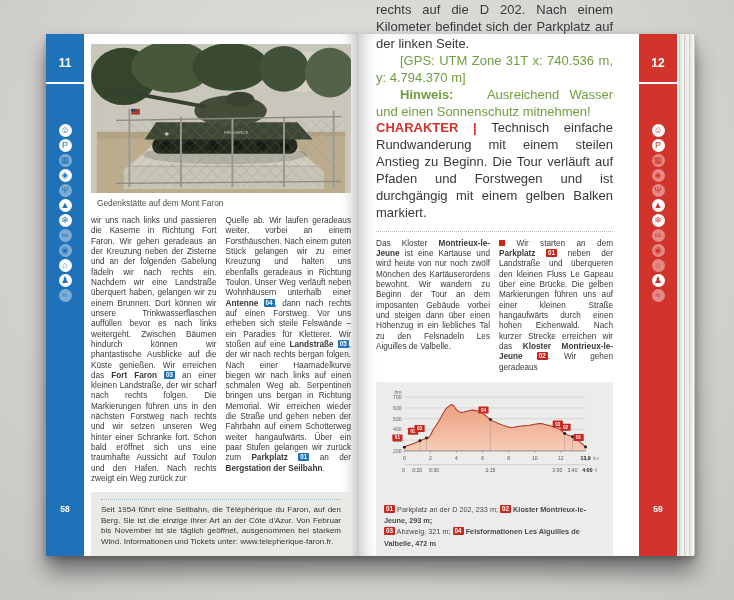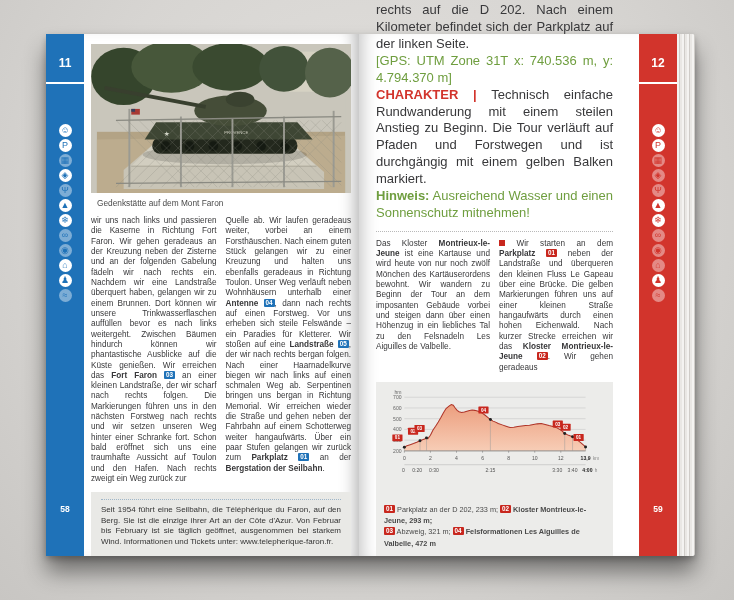--- a/index.html
+++ b/index.html
@@ -54,21 +54,21 @@
   .rcontent{padding:20px 26px 0 17px;width:280px;display:flex;flex-direction:column;justify-content:flex-end;}
   .rtitle{color:var(--red);font-size:14.5px;font-weight:bold;letter-spacing:.2px;}
   .rsub{color:var(--red);font-size:9.5px;margin-top:9px;}
   .stats{display:flex;align-items:center;gap:7px;margin-top:10px;}
   .stat{display:flex;align-items:center;gap:3px;}
   .stat-ic{width:13px;height:13px;border-radius:50%;background:var(--red);color:#fff;font-size:8.5px;line-height:13px;text-align:center;}
   .stat-val{font-size:8.4px;font-weight:bold;color:#3a3a3a;margin-top:20px;}
   .dotline{border-top:1.5px dotted #b9b9b9;margin:9px 0 7px 0;}
   .startblock p{font-size:13px;line-height:1.3;text-align:justify;color:var(--ink);}
   .seg-label{color:var(--red);font-weight:bold;}
-  .seg-green{color:var(--green);}
+  .seg-green{color:var(--green);margin-left:24px;}
   .chart-panel{margin-top:9px;background:#ececea;padding:6px 8px 7px 8px;}
   .chart-panel svg{display:block;width:100%;}
   .legend{margin-top:3px;font-size:7.3px;line-height:1.55;color:#4a4a4a;}
 </style>
 </head>
 <body>
 
 <div class="scene">
   <div class="book">
 
@@ -133,21 +133,21 @@
             <path d="M90,80 l-70,70 M102,80 l-70,70 M114,80 l-70,70 M126,80 l-70,70 M138,80 l-70,70 M150,80 l-70,70 M162,80 l-70,70 M174,80 l-70,70 M186,80 l-70,70 M198,80 l-70,70 M210,80 l-70,70 M222,80 l-70,70 M234,80 l-70,70 M246,80 l-70,70 M256,82 l-68,68"></path>
           </g>
         </svg>
         <div class="caption">Gedenkstätte auf dem Mont Faron</div>
         <div class="cols">
           <div class="col">wir uns nach links und passieren die Kaserne in Richtung Fort Faron. Wir gehen geradeaus an der Kreuzung neben der Zisterne und an der folgenden Gabelung fädeln wir nach rechts ein. Nachdem wir eine Landstraße überquert haben, gelangen wir zu einem Brunnen. Dort können wir unsere Trinkwasserflaschen auffüllen bevor es nach links weitergeht. Zwischen Bäumen hindurch können wir phantastische Ausblicke auf die Küste genießen. Wir erreichen das <span class="b">Fort Faron</span> <span class="wbadge blue">03</span> an einer kleinen Landstraße, der wir scharf nach rechts folgen. Die Markierungen führen uns in den nächsten Forstweg nach rechts und wir setzen unseren Weg hinter einer Schranke fort. Schon bald eröffnet sich uns eine traumhafte Aussicht auf Toulon und den Hafen. Nach rechts zweigt ein Weg zurück zur</div>
           <div class="col">Quelle ab. Wir laufen geradeaus weiter, vorbei an einem Forsthäuschen. Nach einem guten Stück gelangen wir zu einer Kreuzung und halten uns ebenfalls geradeaus in Richtung Toulon. Unser Weg verläuft neben Wohnhäusern unterhalb einer <span class="b">Antenne</span> <span class="wbadge blue">04</span>, dann nach rechts auf einen Forstweg. Vor uns erheben sich steile Felswände – ein Paradies für Kletterer. Wir stoßen auf eine <span class="b">Landstraße</span> <span class="wbadge blue">05</span>, der wir nach rechts bergan folgen. Nach einer Haarnadelkurve biegen wir nach links auf einen schmalen Weg ab. Serpentinen bringen uns bergan in Richtung Memorial. Wir erreichen wieder die Straße und gehen neben der Fahrbahn auf einem Schotterweg weiter hangaufwärts. Über ein paar Stufen gelangen wir zurück zum <span class="b">Parkplatz</span> <span class="wbadge blue">01</span> an der <span class="b">Bergstation der Seilbahn</span>.</div>
         </div>
         <div class="infobox">
           <div class="dots"></div>
-          <p>Seit 1954 führt eine Seilbahn, die Téléphérique du Faron, auf den Berg. Sie ist die einzige ihrer Art an der Côte d'Azur. Von Februar bis February ist sie täglich geöffnet, ausgenommen bei starkem Wind. Informationen und Tickets unter: www.telepherique-faron.fr.</p>
+          <p>Seit 1954 führt eine Seilbahn, die Téléphérique du Faron, auf den Berg. Sie ist die einzige ihrer Art an der Côte d'Azur. Von Februar bis November ist sie täglich geöffnet, ausgenommen bei starkem Wind. Informationen und Tickets unter: www.telepherique-faron.fr.</p>
         </div>
       </div>
     </div>
 
     <div class="page page-right">
       <div class="rcontent">
         <div class="rtitle">LES AIGUILLES DE VALBELLE</div>
         <div class="stats">
             <span class="stat">
               <span class="stat-ic">↻</span>
@@ -166,22 +166,22 @@
             </span>
             <span class="stat">
               <span class="stat-ic">↘</span>
               <span class="stat-val">465 hm</span>
             </span>
           </div>
         <div class="dotline"></div>
         <div class="startblock">
           <p><span class="seg-label">START | </span><span class="b">Parkplatz an der D 202, 233 m.</span> <span class="b">Anfahrt:</span> Von Méounes-les-Montrieux auf der D 554 nach Süden, dann nach rechts auf die D 202. Nach einem Kilometer befindet sich der Parkplatz auf der linken Seite.</p>
           <p><span class="seg-green">[GPS: UTM Zone 31T x: 740.536 m, y: 4.794.370 m]</span></p>
+          <p><span class="seg-green b">Hinweis:</span><span class="seg-green"> Ausreichend Wasser und einen Sonnenschutz mitnehmen!</span></p>
           <p><span class="seg-label">CHARAKTER | </span>Technisch einfache Rundwanderung mit einem steilen Anstieg zu Beginn. Die Tour verläuft auf Pfaden und Forstwegen und ist durchgängig mit einem gelben Balken markiert.</p>
-          <p><span class="seg-green b">Hinweis:</span><span class="seg-green"> Ausreichend Wasser und einen Sonnenschutz mitnehmen!</span></p>
         </div>
         <div class="dotline"></div>
         <div class="cols">
           <div class="col">Das Kloster <span class="b">Montrieux-le-Jeune</span> ist eine Kartause und wird heute von nur noch zwölf Mönchen des Kartäuserordens bewohnt. Wir wandern zu Beginn der Tour an dem imposanten Gebäude vorbei und steigen dann über einen Höhenzug in ein liebliches Tal zu den Felsnadeln Les Aiguilles de Valbelle.</div>
           <div class="col"><span class="redsq"></span> Wir starten an dem <span class="b">Parkplatz</span> <span class="wbadge red">01</span> neben der Landstraße und überqueren den kleinen Fluss Le Gapeau über eine Brücke. Die gelben Markierungen führen uns auf einer kleinen Straße hangaufwärts durch einen hohen Eichenwald. Nach kurzer Strecke erreichen wir das <span class="b">Kloster Montrieux-le-Jeune</span> <span class="wbadge red">02</span>. Wir gehen geradeaus</div>
         </div>
         <div class="chart-panel">
           <svg id="elev-chart" aria-hidden="true" viewBox="0 0 239 122">
               <linearGradient id="ag" x1="0" y1="0" x2="0" y2="1">
                 <stop offset="0%" stop-color="#ec9e7e"></stop>

